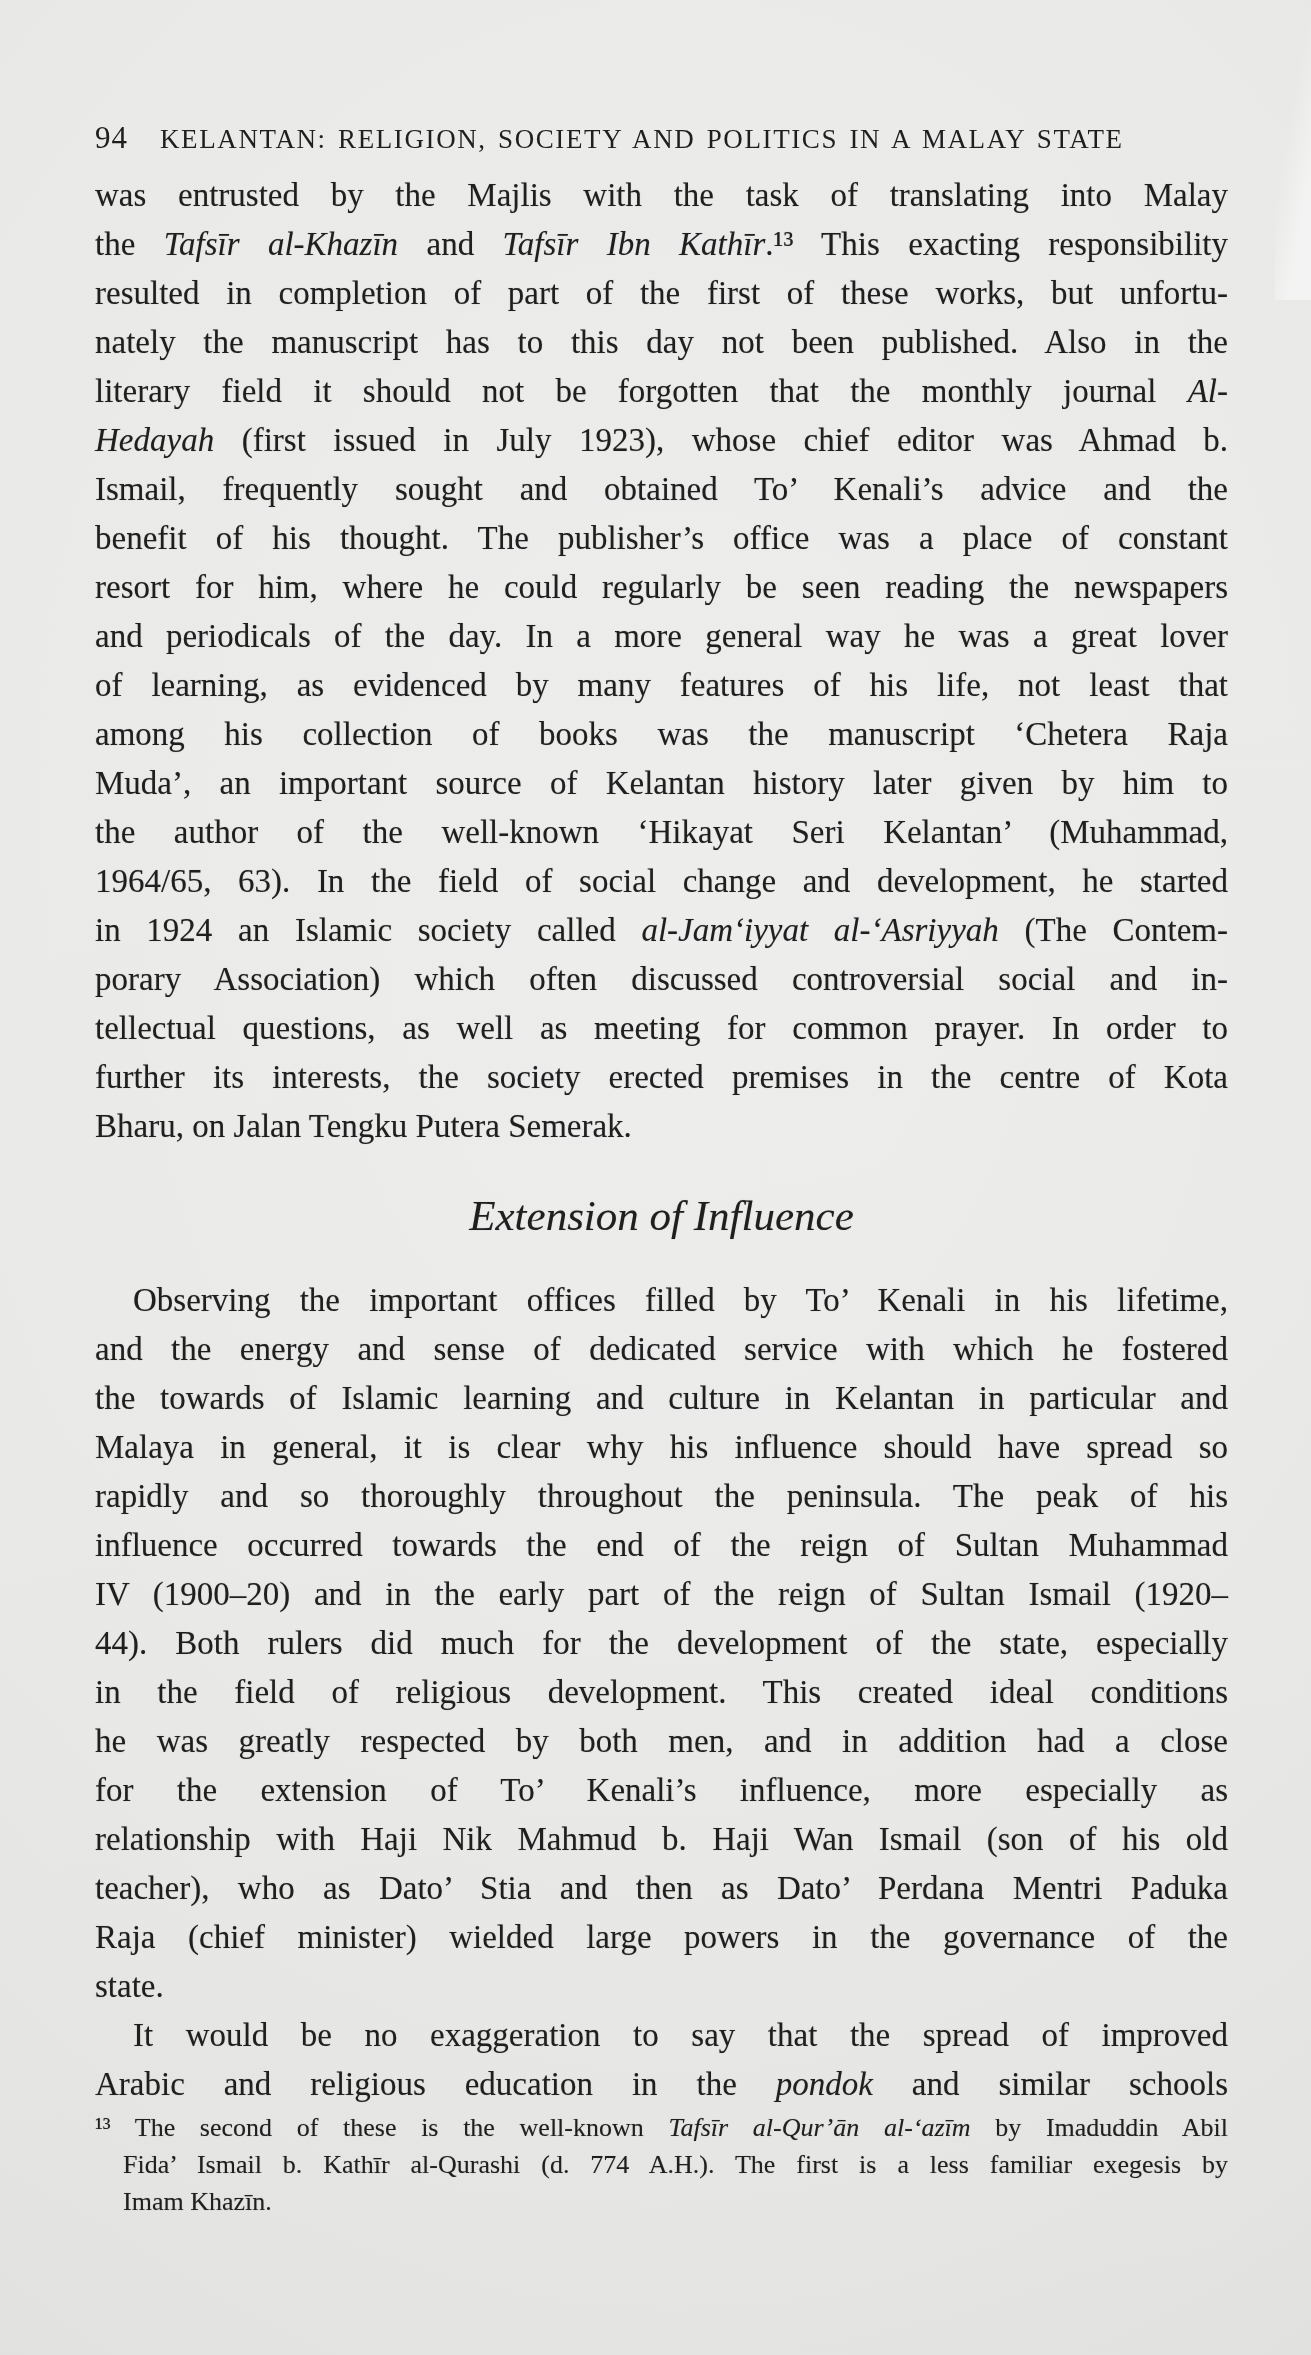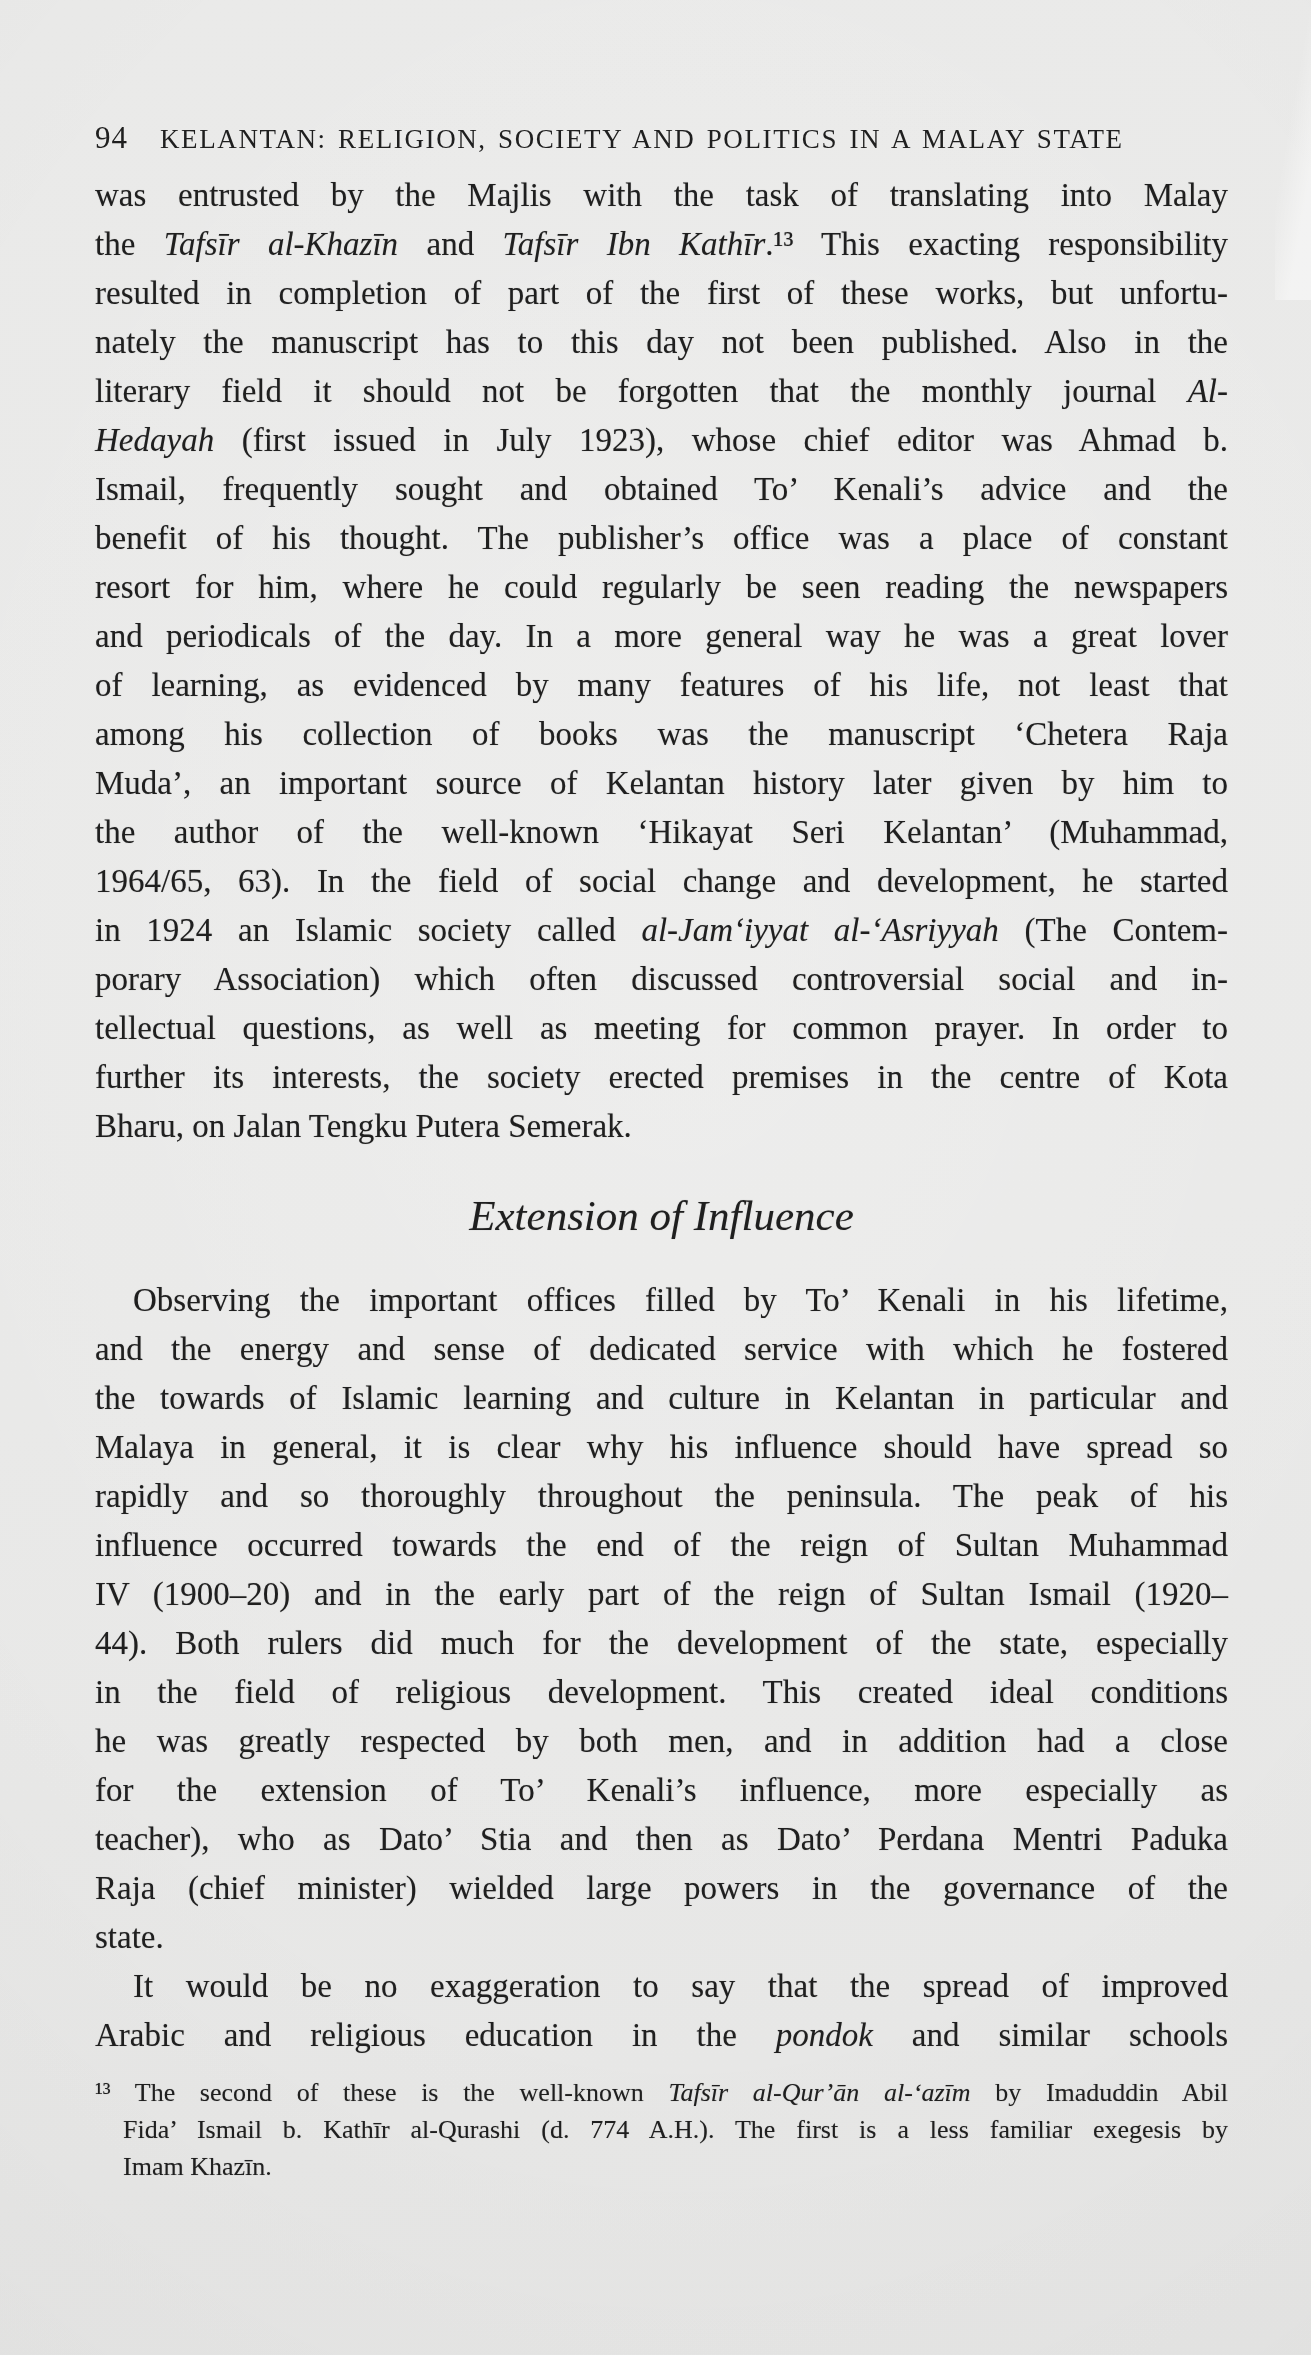--- a/index.html
+++ b/index.html
@@ -73,21 +73,21 @@
   .section-heading {
     margin-top: 40px;
     height: 49px;
     line-height: 49px;
     text-align: center;
     font-style: italic;
     font-size: 43px;
   }
   .para2 { margin-top: 25px; }
   .footnote {
-    margin-top: 14px;
+    margin-top: 0;
     font-size: 26px;
     font-family: Liberation Serif, serif;
   }
   .footnote .line {
     height: 37px;
     line-height: 37px;
   }
   .footnote .line.hang { padding-left: 28px; }
   i { font-style: italic; }
 </style>
@@ -133,20 +133,21 @@
       <div class="line">and the energy and sense of dedicated service with which he fostered</div>
       <div class="line">the towards of Islamic learning and culture in Kelantan in particular and</div>
       <div class="line">Malaya in general, it is clear why his influence should have spread so</div>
       <div class="line">rapidly and so thoroughly throughout the peninsula. The peak of his</div>
       <div class="line">influence occurred towards the end of the reign of Sultan Muhammad</div>
       <div class="line">IV (1900–20) and in the early part of the reign of Sultan Ismail (1920–</div>
       <div class="line">44). Both rulers did much for the development of the state, especially</div>
       <div class="line">in the field of religious development. This created ideal conditions</div>
       <div class="line">he was greatly respected by both men, and in addition had a close</div>
       <div class="line">for the extension of To’ Kenali’s influence, more especially as</div>
+      <div class="line">relationship with Haji Nik Mahmud b. Haji Wan Ismail (son of his old</div>
       <div class="line">teacher), who as Dato’ Stia and then as Dato’ Perdana Mentri Paduka</div>
       <div class="line">Raja (chief minister) wielded large powers in the governance of the</div>
       <div class="line left">state.</div>
     </section>
 
   <section>
       <div class="line indent">It would be no exaggeration to say that the spread of improved</div>
       <div class="line">Arabic and religious education in the <i>pondok</i> and similar schools</div>
     </section>
 

